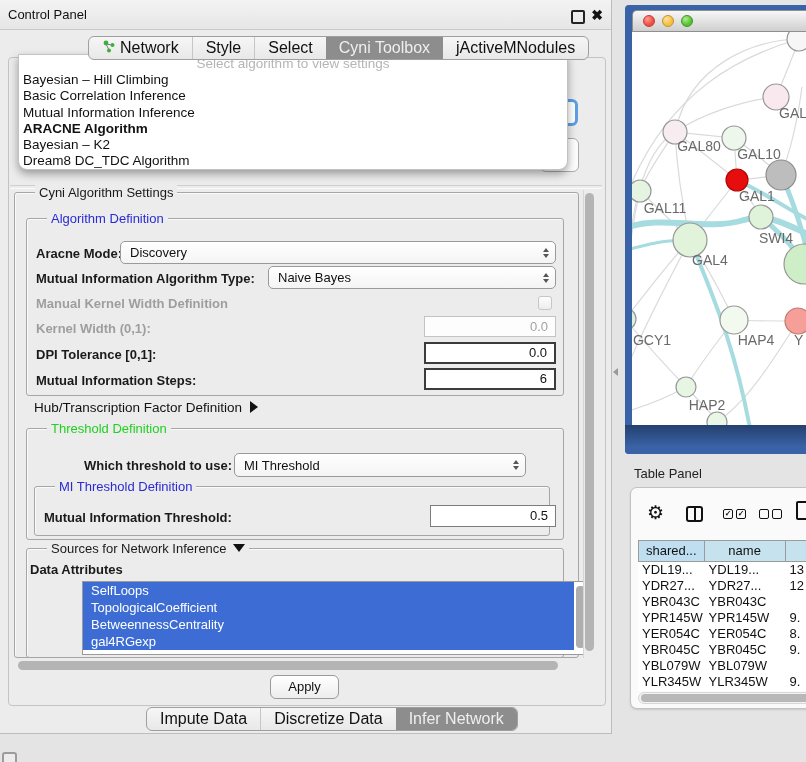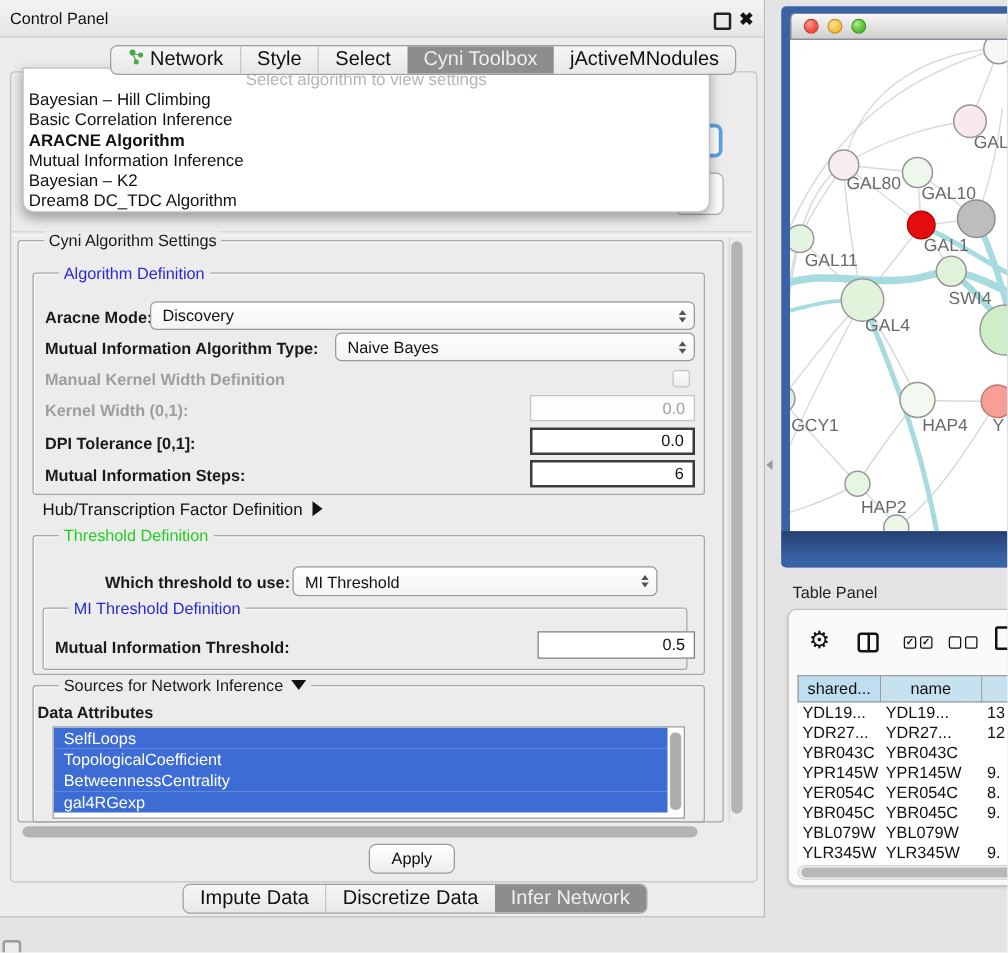--- a/index.html
+++ b/index.html
@@ -55,31 +55,31 @@
   .num-field{background:#fff;box-sizing:border-box;text-align:right;font-size:13px;padding:0 7px;color:#111;}
   .num-field.strong{border:2px solid #3c3c3c;}
   .num-field.mid{border:1px solid #7c7c7c;}
   .num-field.disabled{border:1px solid #c3c3c3;color:#a2a2a2;background:#fdfdfd;}
 
   .checkbox{width:14px;height:14px;border:1px solid #c6c6c6;border-radius:3px;background:linear-gradient(#fdfdfd,#ededed);box-sizing:border-box;}
 
   .tri-right{display:inline-block;width:0;height:0;border-top:6px solid transparent;border-bottom:6px solid transparent;border-left:8px solid #111;margin-left:8px;vertical-align:-1px;}
   .tri-down{display:inline-block;width:0;height:0;border-left:6px solid transparent;border-right:6px solid transparent;border-top:8px solid #111;margin-left:6px;vertical-align:1px;}
 
-  .attr-list{background:#fff;border:1px solid #9a9a9a;box-sizing:border-box;overflow:hidden;}
+  .attr-list{background:#fff;border:1px solid #9a9a9a;box-sizing:border-box;overflow:hidden;margin-left:40px;}
   .attr-item{height:17px;line-height:17px;padding-left:8px;margin-right:13px;font-size:13px;color:#fff;background:#3c6cd4;}
   .attr-scroll{position:absolute;right:2px;top:4px;width:9px;height:62px;background:#aeaeae;border-radius:4px;}
 
   .vscroll{left:583px;top:190px;width:12px;height:468px;background:#ececec;border-left:1px solid #d6d6d6;}
   .vscroll-thumb{left:1px;top:3px;width:9px;height:458px;background:#b4b4b4;border-radius:5px;}
   .hscroll{left:16px;top:660px;width:562px;height:11px;background:#ececec;}
   .hscroll-thumb{left:2px;top:1px;width:540px;height:9px;background:#b4b4b4;border-radius:5px;}
 
   .apply-btn{left:270px;top:675px;width:67px;height:22px;border:1px solid #9a9a9a;border-radius:6px;
-    background:linear-gradient(#ffffff,#ededed);text-align:center;line-height:22px;font-size:13px;color:#111;margin-left:25px;}
+    background:linear-gradient(#ffffff,#ededed);text-align:center;line-height:22px;font-size:13px;color:#111;}
 
   
   .net-win{left:625px;top:5px;width:181px;height:449px;background:#3a62a6;overflow:hidden;border-radius:4px 0 0 4px;text-align:center;}
   .net-titlebar{left:7px;top:5px;width:174px;height:22px;background:linear-gradient(#f7f7f7,#cfcfcf);
     border:1px solid #8f8f8f;border-right:none;border-radius:5px 0 0 0;box-sizing:border-box;display:flex;align-items:center;padding-left:10px;gap:7px;}
   .light{width:12px;height:12px;border-radius:50%;box-sizing:border-box;}
   .light.red{background:radial-gradient(circle at 35% 30%,#ff9c92,#ee4f43 60%);border:1px solid #c23b31;}
   .light.yellow{background:radial-gradient(circle at 35% 30%,#ffe49a,#f5bf3f 60%);border:1px solid #c2912a;}
   .light.green{background:radial-gradient(circle at 35% 30%,#b2eb93,#56c22f 60%);border:1px solid #3f9426;}
   .net-canvas{left:7px;top:27px;width:174px;height:393px;background:#fff;overflow:hidden;}
@@ -150,22 +150,22 @@
       </div>
 
     <div class="abs combo-frag1"></div>
     <div class="abs combo-frag2"></div>
 
     <div class="abs popup">
       <div class="popup-placeholder">Select algorithm to view settings</div>
       <div id="algo-list">
           <div class="algo-item">Bayesian – Hill Climbing</div>
           <div class="algo-item">Basic Correlation Inference</div>
+          <div class="algo-item">Mutual Information Inference</div>
           <div class="algo-item bold">ARACNE Algorithm</div>
-          <div class="algo-item">Mutual Information Inference</div>
           <div class="algo-item">Bayesian – K2</div>
           <div class="algo-item">Dream8 DC_TDC Algorithm</div>
         </div>
     </div>
 
     <div class="abs group" style="left:14px;top:192px;width:563px;height:464px;">
       <span class="legend">Cyni Algorithm Settings</span>
     </div>
 
     <div class="abs group" style="left:26px;top:218px;width:536px;height:176px;">

